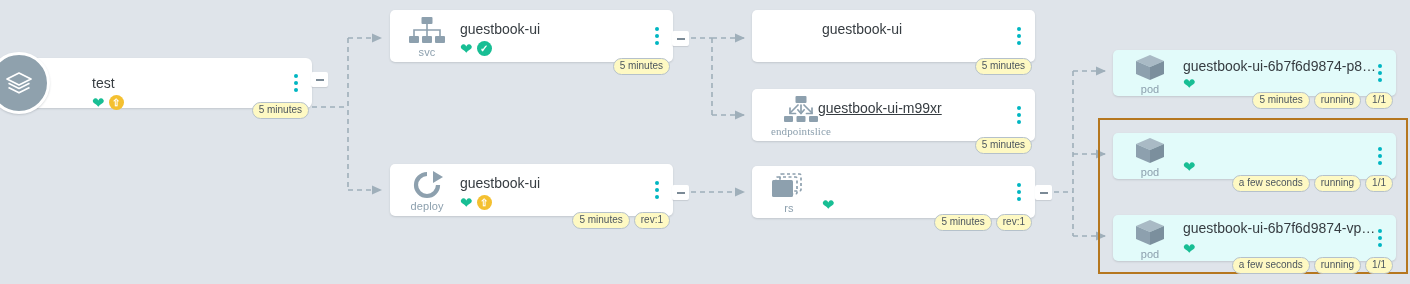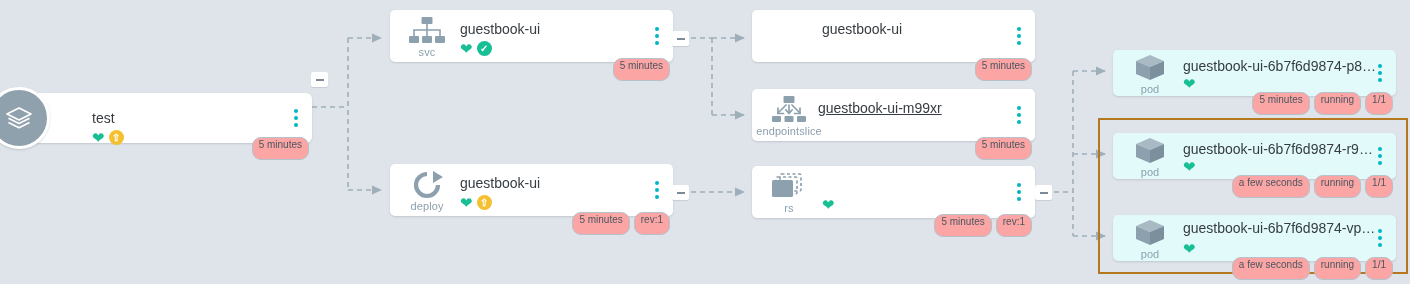--- a/index.html
+++ b/index.html
@@ -19,21 +19,20 @@
   .node{
     position:absolute;
     box-sizing:border-box;
     background:#ffffff;
     border-radius:5px;
     box-shadow:0 1px 2px rgba(60,70,80,.18);
   }
   .node.pod{background:#e2fbfa;}
   .node.root{
     border-radius:6px;
-    margin-top:35px;
   }
   .node .kind-icon{
     position:absolute;left:10px;top:6px;
     width:54px;text-align:center;
     color:#8da0ae;
   }
   .node .kind-icon svg{display:block;margin:0 auto;}
   .kind-label{
     font-size:11px;color:#8da0ae;text-align:center;
     margin-top:0;letter-spacing:.1px;
@@ -65,27 +64,27 @@
     display:flex;flex-direction:column;justify-content:space-between;
     align-items:center;cursor:pointer;
   }
   .kebab i{width:4px;height:4px;border-radius:50%;background:#00b6c2;display:block;}
 
   
   .pills{
     position:absolute;display:flex;gap:4px;align-items:center;
   }
   .pill{
-    background:#fca5a5;
+    background:#fef9c3;
     color:#4c565f;
     border:1px solid #b5c1cb;
     border-radius:9px;
     font-size:10px;
     line-height:12px;
-    padding:1px 6px 8px 6px;
+    padding:1px 6px 2px 6px;
     white-space:nowrap;
   }
 
   
   .collapse{
     position:absolute;
     width:17px;height:15px;
     background:#fff;
     border-radius:2px;
     display:flex;align-items:center;justify-content:center;
@@ -213,21 +212,21 @@
         <i></i>
         <i></i>
         <i></i>
       </div>
     <div class="pills" style="right:3px;top:48px;">
       <span class="pill">5 minutes</span>
     </div>
   </div>
 
   <div class="node" style="left:752px;top:89px;width:283px;height:52px;">
-    <div class="kind-icon" style="left:4px;width:66px;">
+    <div class="kind-icon" style="left:16px;width:66px;font-family:Liberation Serif, serif;">
       <svg width="40" height="30" viewBox="0 0 40 30">
         <g fill="#8da0ae">
           <rect x="14.5" y="1" width="11" height="7" rx="1"></rect>
           <rect x="3" y="21" width="9" height="6" rx="1"></rect>
           <rect x="15.5" y="21" width="9" height="6" rx="1"></rect>
           <rect x="28" y="21" width="9" height="6" rx="1"></rect>
         </g>
         <g stroke="#8da0ae" stroke-width="1.7" fill="none" stroke-linecap="round">
           <path d="M17 10 L9 18"></path>
             <path d="M9 13 L9 18.5 L14.5 18.5"></path>
@@ -330,21 +329,20 @@
 
   <div class="node pod" style="left:1113px;top:133px;width:283px;height:46px;">
     <div class="kind-icon" style="top:3px;">
       <svg width="34" height="30" viewBox="0 0 34 30">
         <path d="M17 2 L31 8 L17 14 L3 8 Z" fill="#a9bac5"></path>
         <path d="M3 8 L17 14 L17 27 L3 21 Z" fill="#8da0ae"></path>
         <path d="M31 8 L17 14 L17 27 L31 21 Z" fill="#7b8f9d"></path>
       </svg>
       <div class="kind-label">pod</div>
     </div>
-    <div class="title" style="top:8px;width:195px;">guestbook-ui-6b7f6d9874-r9…</div>
     <div class="badgerow" style="top:26px;">
       <span class="heart">❤</span>
     </div>
     <div class="kebab">
         <i></i>
         <i></i>
         <i></i>
       </div>
     <div class="pills" style="right:3px;top:42px;">
       <span class="pill">a few seconds</span>

